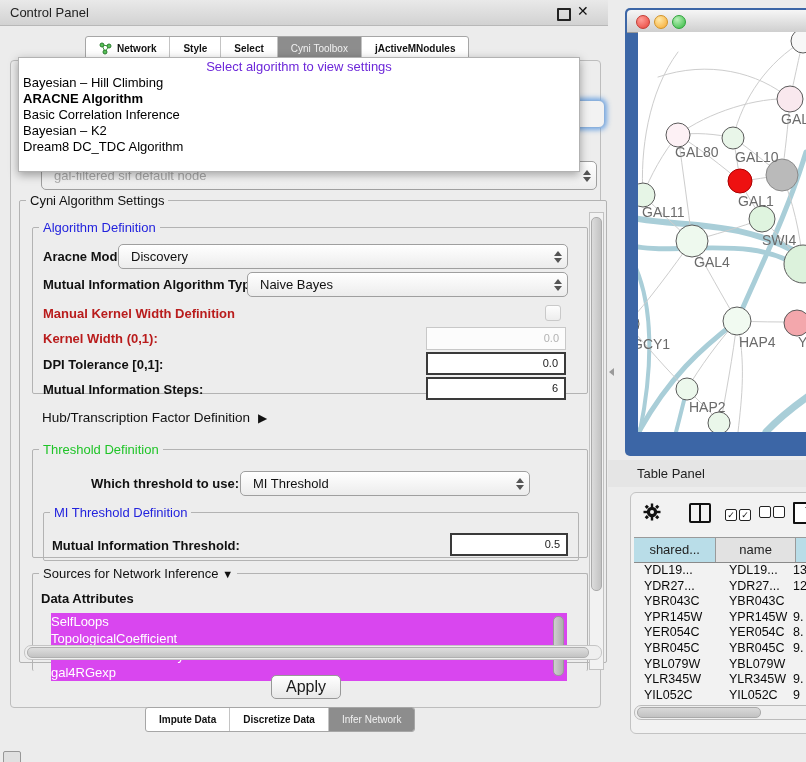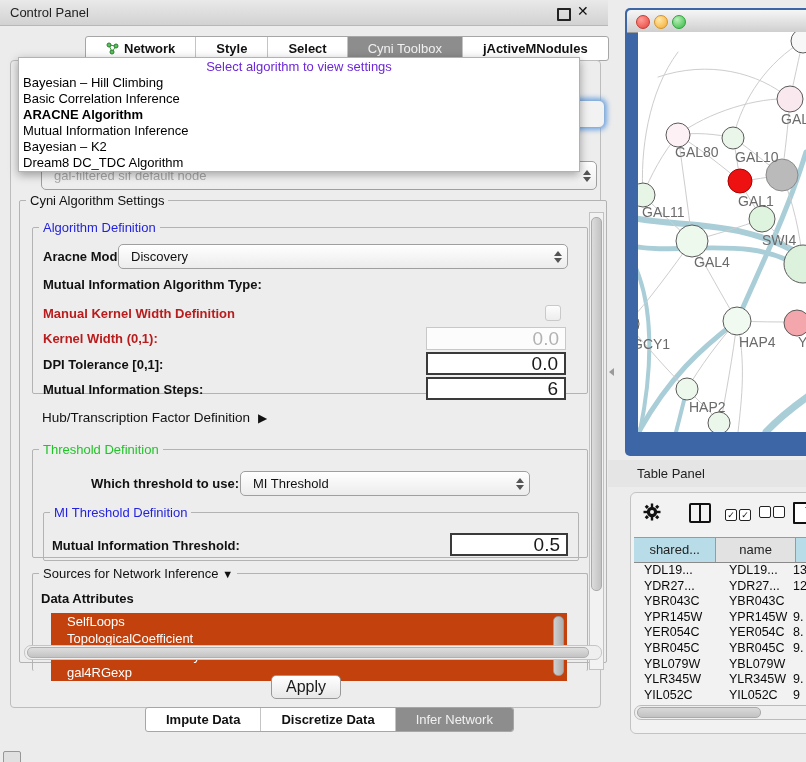--- a/index.html
+++ b/index.html
@@ -9,21 +9,21 @@
 
   
   #cp-titlebar{left:0;top:8;width:608px;height:25px;background:linear-gradient(#e9e9e9,#d2d2d2);
     border-bottom:1px solid #b8b8b8;}
   #cp-title{left:10px;top:5px;font-size:13px;color:#222;}
   #cp-restore{left:557px;top:8px;width:10px;height:9px;border:2px solid #222;border-radius:1px;cursor:pointer;}
   #cp-close{left:577px;top:3px;font-size:14px;font-weight:bold;color:#111;cursor:pointer;}
 
   #top-tabs{left:85px;top:36px;height:23px;display:flex;background:#ffffff;border:1px solid #a6a6a6;
     border-radius:3px;overflow:hidden;}
-  .tab{line-height:23px;padding:0 20px;font-weight:bold;font-size:13px;color:#111;border-right:1px solid #c4c4c4;
+  .tab{line-height:23px;padding:0 13px;font-weight:bold;font-size:10px;color:#111;border-right:1px solid #c4c4c4;
     display:flex;align-items:center;gap:5px;cursor:pointer;white-space:nowrap;}
   .tab:last-child{border-right:none;}
   .tab.sel{background:#8d8d8d;color:#f1f1f1;font-weight:normal;}
   #bottom-tabs{left:145px;top:707px;height:23px;display:flex;background:#ffffff;border:1px solid #a6a6a6;
     border-radius:3px;overflow:hidden;}
 
   #cp-main{left:10px;top:60px;width:589px;height:646px;background:#ededed;border:1px solid #bdbdbd;border-radius:4px;}
 
   
   #focus-combo{left:260px;top:39px;width:332px;height:26px;border:1px solid #8ab0dc;border-radius:6px;
@@ -45,31 +45,31 @@
   legend.lg-green{color:#1fc427;}
 
   #settings{left:8px;top:132px;width:586px;height:468px;background:#ededed;}
   #settings-scroll{right:2px;top:4px;width:13px;height:456px;border:1px solid #c2c2c2;background:#f2f2f2;}
   #settings-thumb{left:1px;top:4px;width:9px;height:372px;border:1px solid #ababab;border-radius:5px;
     background:linear-gradient(90deg,#dcdcdc,#c2c2c2);}
 
   .lbl{position:absolute;font-size:13px;color:#111;white-space:nowrap;}
   .lbl.b{font-weight:bold;}
   .lbl.dis{color:#b91c1c;font-weight:bold;}
-  .field{position:absolute;background:#ffffff;border:2px solid #3a3a3a;font-size:19px;text-align:right;
+  .field{position:absolute;background:#ffffff;border:2px solid #3a3a3a;font-size:11px;text-align:right;
     padding:0 6px;line-height:19px;height:19px;}
   .field.dis{border:1px solid #c8c8c8;color:#b2b2b2;background:#fcfcfc;line-height:21px;height:21px;}
   .chk{position:absolute;width:14px;height:14px;border:1px solid #c9c9c9;border-radius:3px;
     background:linear-gradient(#fdfdfd,#ededed);}
 
   #hub-row{left:22px;top:202px;font-size:13.5px;color:#111;}
   #hub-arrow{font-size:12px;margin-left:8px;}
 
   #attr-list{position:absolute;left:18px;top:32px;width:516px;height:68px;background:#ffffff;overflow:hidden;}
-  .attr-item{height:17px;line-height:17px;background:#c2410c;color:#ffffff;font-size:13px;padding-left:16px;cursor:pointer;}
+  .attr-item{height:17px;line-height:17px;background:#d946ef;color:#ffffff;font-size:13px;padding-left:0;cursor:pointer;}
   #attr-scroll{position:absolute;right:3px;top:3px;width:9px;height:58px;border-radius:5px;
     background:linear-gradient(90deg,#cfcfcf,#aeaeae);border:1px solid #9a9a9a;}
   #hscroll{position:absolute;left:4px;bottom:2px;width:576px;height:13px;border:1px solid #c5c5c5;border-radius:7px;background:#efefef;}
   #hscroll-thumb{position:absolute;left:2px;top:1px;width:560px;height:9px;border-radius:5px;
     background:linear-gradient(#dedede,#c3c3c3);border:1px solid #b0b0b0;}
 
   #apply-btn{left:260px;top:614px;width:68px;height:22px;border:1px solid #989898;border-radius:5px;
     background:linear-gradient(#ffffff,#e7e7e7);font-size:16px;text-align:center;line-height:22px;cursor:pointer;}
 
   
@@ -172,20 +172,27 @@
         <span class="lbl b" style="left:10px;top:14px;">Aracne Mode:</span>
         <div class="abs mac-combo" style="left:85px;top:9px;width:448px;height:23px;">
           <span class="val">Discovery</span>
           <span class="arrows">
               <span class="arr-up"></span>
               <span class="arr-dn"></span>
             </span>
         </div>
 
         <span class="lbl b" style="left:10px;top:42px;">Mutual Information Algorithm Type:</span>
+        <div class="abs mac-combo" style="left:214px;top:37px;width:319px;height:23px;">
+          <span class="val">Naive Bayes</span>
+          <span class="arrows">
+              <span class="arr-up"></span>
+              <span class="arr-dn"></span>
+            </span>
+        </div>
 
         <span class="lbl dis" style="left:10px;top:71px;">Manual Kernel Width Definition</span>
         <span class="chk" style="left:512px;top:70px;"></span>
 
         <span class="lbl dis" style="left:10px;top:96px;">Kernel Width (0,1):</span>
         <span class="field dis" style="left:393px;top:92px;width:126px;">0.0</span>
 
         <span class="lbl b" style="left:10px;top:122px;">DPI Tolerance [0,1]:</span>
         <span class="field" style="left:393px;top:117px;width:124px;">0.0</span>
 
@@ -233,23 +240,22 @@
         <div id="hscroll-thumb"></div>
       </div>
     </fieldset>
 
     <div class="abs" id="apply-btn">Apply</div>
   </div>
 
   <div class="abs" id="dropdown">
     <div id="dd-placeholder">Select algorithm to view settings</div>
   <div class="dd-item">Bayesian – Hill Climbing</div>
+      <div class="dd-item bold">ARACNE Algorithm</div>
       <div class="dd-item">Basic Correlation Inference</div>
-      <div class="dd-item bold">ARACNE Algorithm</div>
-      <div class="dd-item">Mutual Information Inference</div>
       <div class="dd-item">Bayesian – K2</div>
       <div class="dd-item">Dream8 DC_TDC Algorithm</div>
     </div>
 
   <div class="abs" id="bottom-tabs">
       <div class="tab">Impute Data</div>
       <div class="tab">Discretize Data</div>
       <div class="tab sel">Infer Network</div>
     </div>
 

